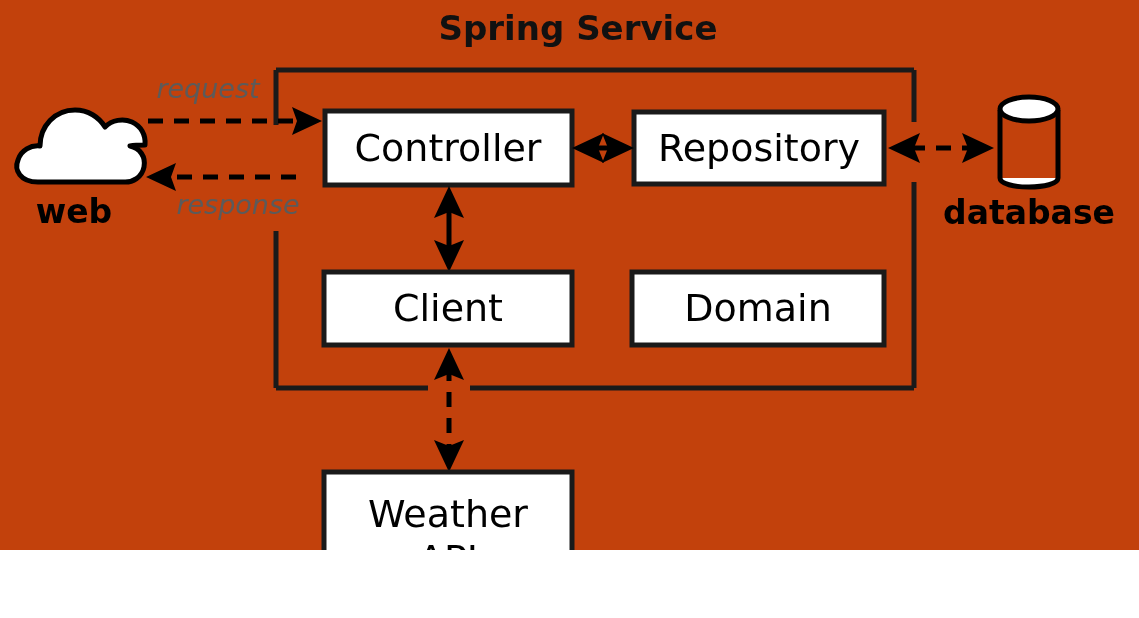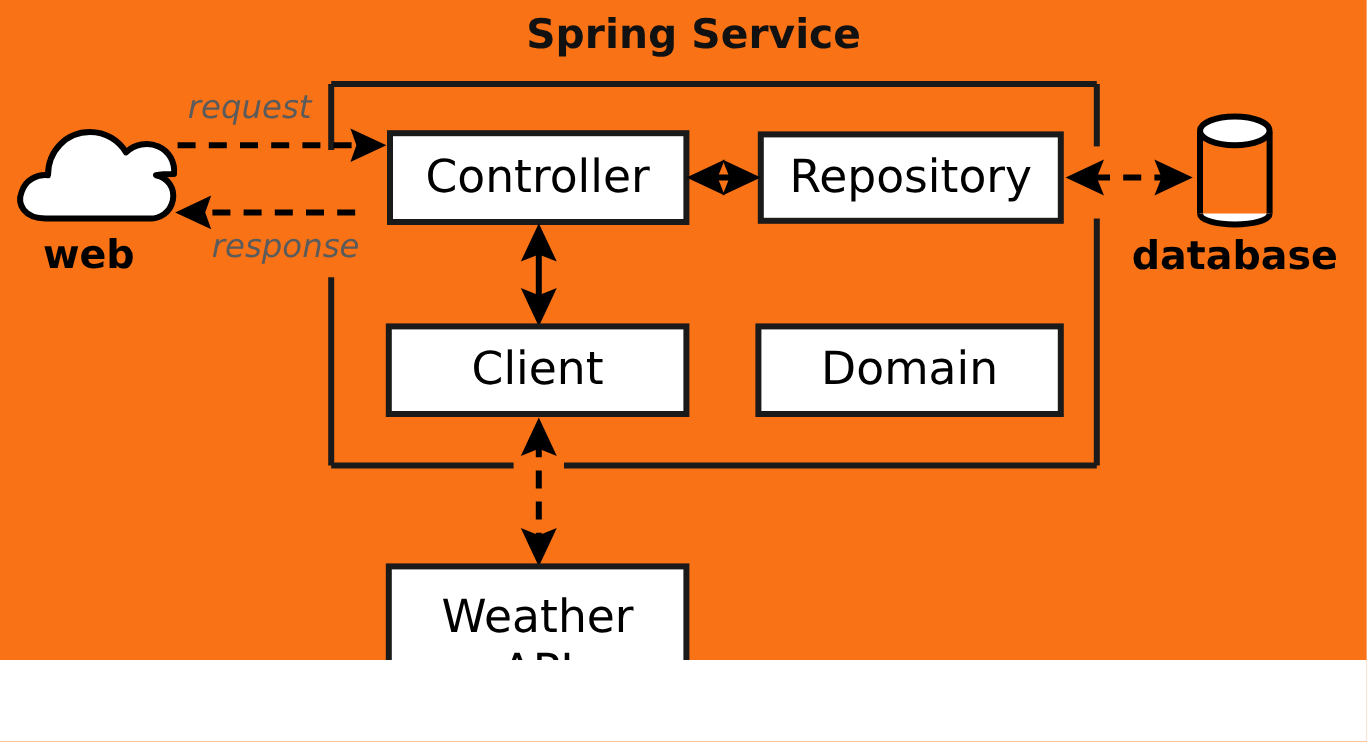--- a/index.html
+++ b/index.html
@@ -7,21 +7,21 @@
     padding: 0;
     background: #ffffff;
   }
   body {
     font-family: "DejaVu Sans", "Liberation Sans", sans-serif;
   }
   #diagram-root {
     position: relative;
     width: 1139px;
     height: 550px;
-    background: #f97316;
+    background: #c2410c;
     overflow: hidden;
   }
   #diagram-svg {
     position: absolute;
     left: 0;
     top: 0;
     width: 1139px;
     height: 618px;
   }
   .node-label {

